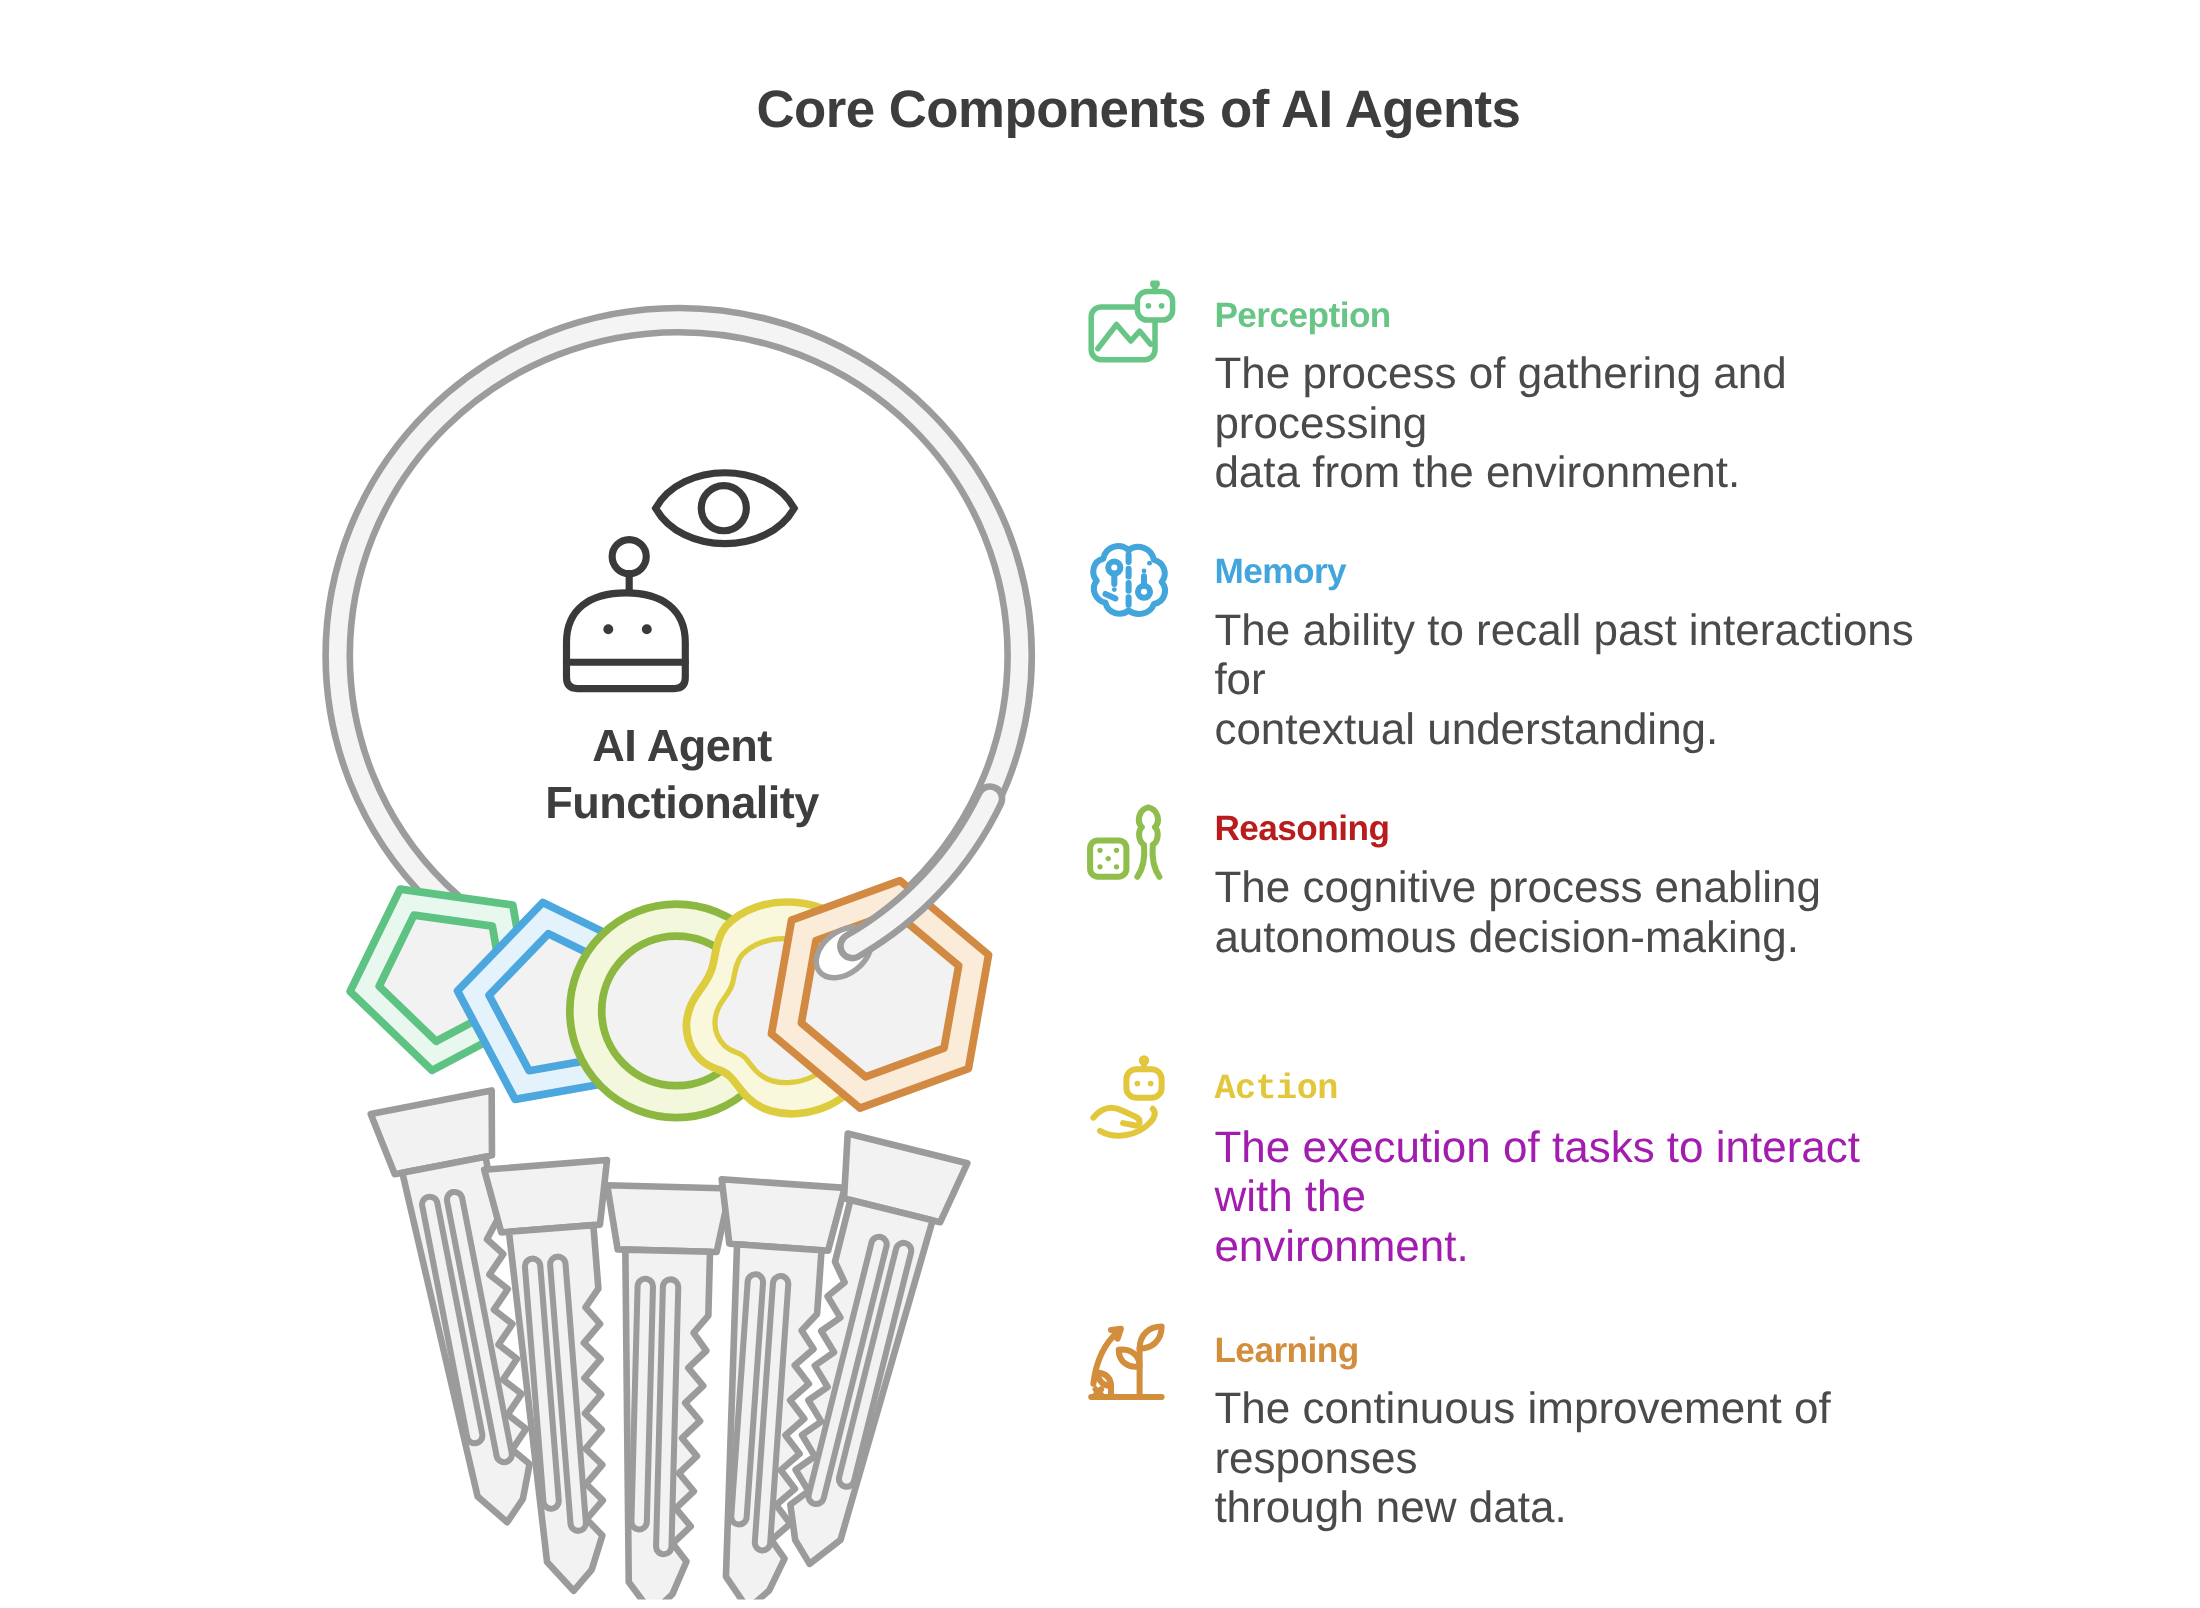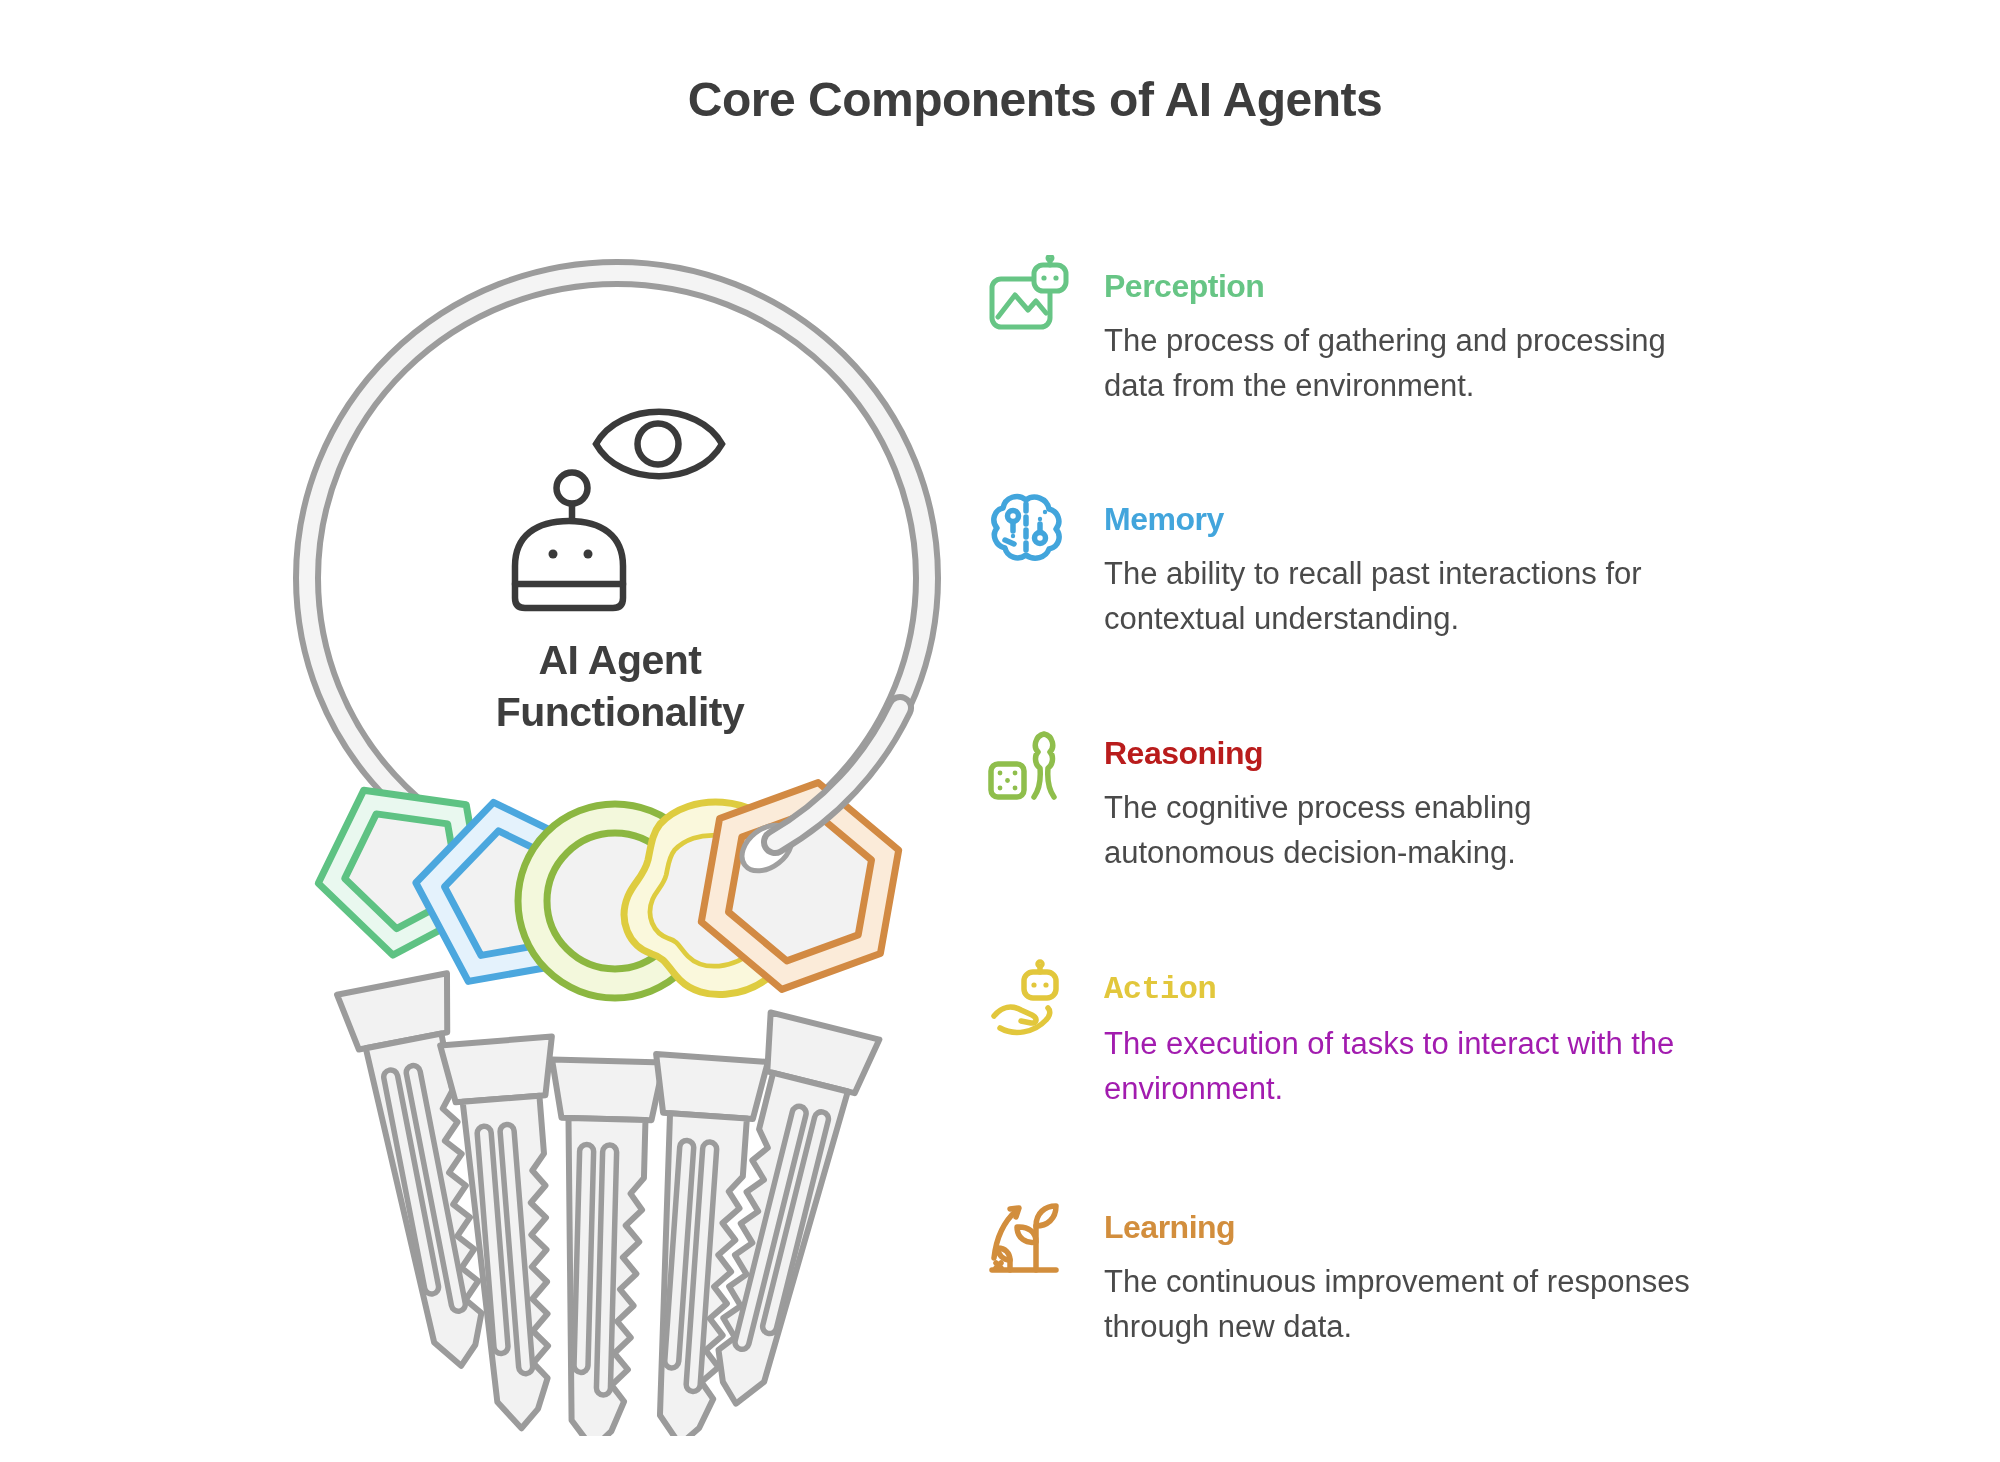--- a/index.html
+++ b/index.html
@@ -4,28 +4,28 @@
 <style>
   html,body{margin:0;padding:0;background:#ffffff;}
   .canvas{
     position:relative;width:2000px;height:1462px;background:#ffffff;overflow:hidden;
     font-family:"Liberation Sans",sans-serif;
   }
   .page-title{
     position:absolute;top:72px;left:70px;width:1930px;text-align:center;
     font-size:48px;font-weight:bold;letter-spacing:-0.5px;margin:0;
   }
-  .illustration{position:absolute;left:240px;top:196px;width:760px;height:1240px;}
+  .illustration{position:absolute;left:240px;top:214px;width:760px;height:1240px;}
   .sections{position:absolute;left:0;top:0;width:2000px;height:1462px;}
   .section{position:absolute;left:988px;display:flex;align-items:flex-start;width:760px;}
   .section .icon{width:84px;height:92px;flex:0 0 84px;}
   .section .icon svg{width:84px;height:92px;display:block;}
   .section .txt{margin-left:32px;}
   .section h2{margin:14px 0 0 0;font-size:32px;font-weight:bold;letter-spacing:-0.5px;line-height:1.1;}
-  .section p{margin:14px 0 0 0;font-size:31px;line-height:45px;}
+  .section p{margin:14px 0 0 0;font-size:40px;line-height:45px;}
   .section p span{display:block;}
   svg text.ring-label{font-family:"Liberation Sans",sans-serif;font-weight:bold;font-size:41px;letter-spacing:-0.5px;}
 </style>
 </head>
 <body>
 
 <div class="canvas">
 
   <h1 class="page-title" style="color: rgb(61, 61, 61);">Core Components of AI Agents</h1>
 

